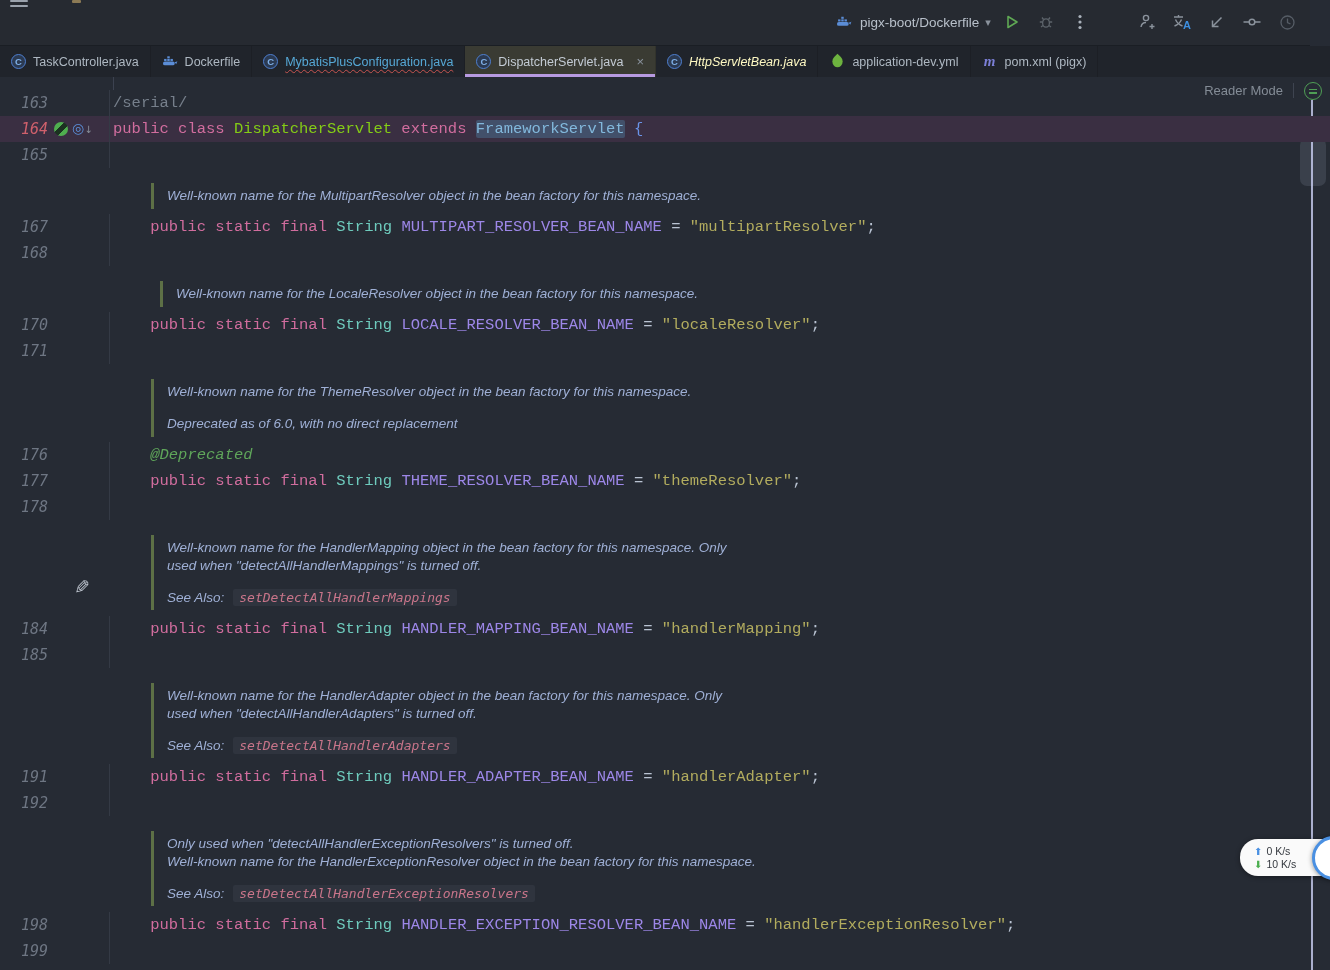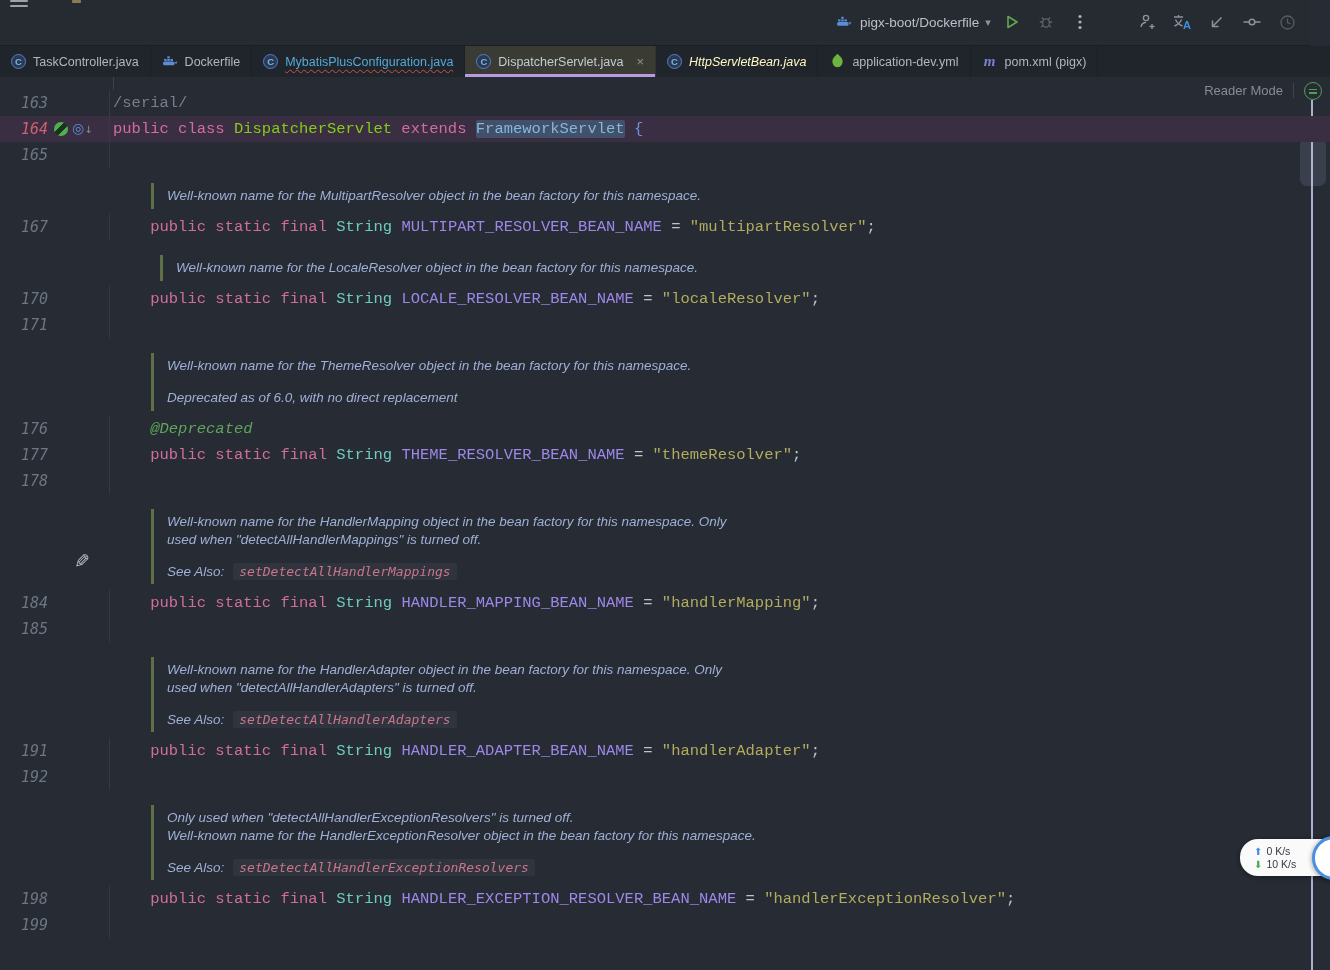--- a/index.html
+++ b/index.html
@@ -267,20 +267,26 @@
             <div class="docline">Well-known name for the MultipartResolver object in the bean factory for this namespace.</div>
           </div>
         </div>
       </div>
       <div class="row code">
         <div class="gutter">
           <span class="ln">167</span>
         </div>
         <div class="codetext"><span class="t-plain">    </span><span class="t-kw">public static final </span><span class="t-type">String </span><span class="t-const">MULTIPART_RESOLVER_BEAN_NAME </span><span class="t-op">= </span><span class="t-str">"multipartResolver"</span><span class="t-op">;</span></div>
       </div>
+      <div class="row code">
+        <div class="gutter">
+          <span class="ln">168</span>
+        </div>
+        <div class="codetext"></div>
+      </div>
       <div class="row doc" style="height: 46px; padding-left: 9px;">
         <div class="gutter"></div>
         <div class="docwrap">
           <div class="docpar">
             <div class="docline">Well-known name for the LocaleResolver object in the bean factory for this namespace.</div>
           </div>
         </div>
       </div>
       <div class="row code">
         <div class="gutter">

